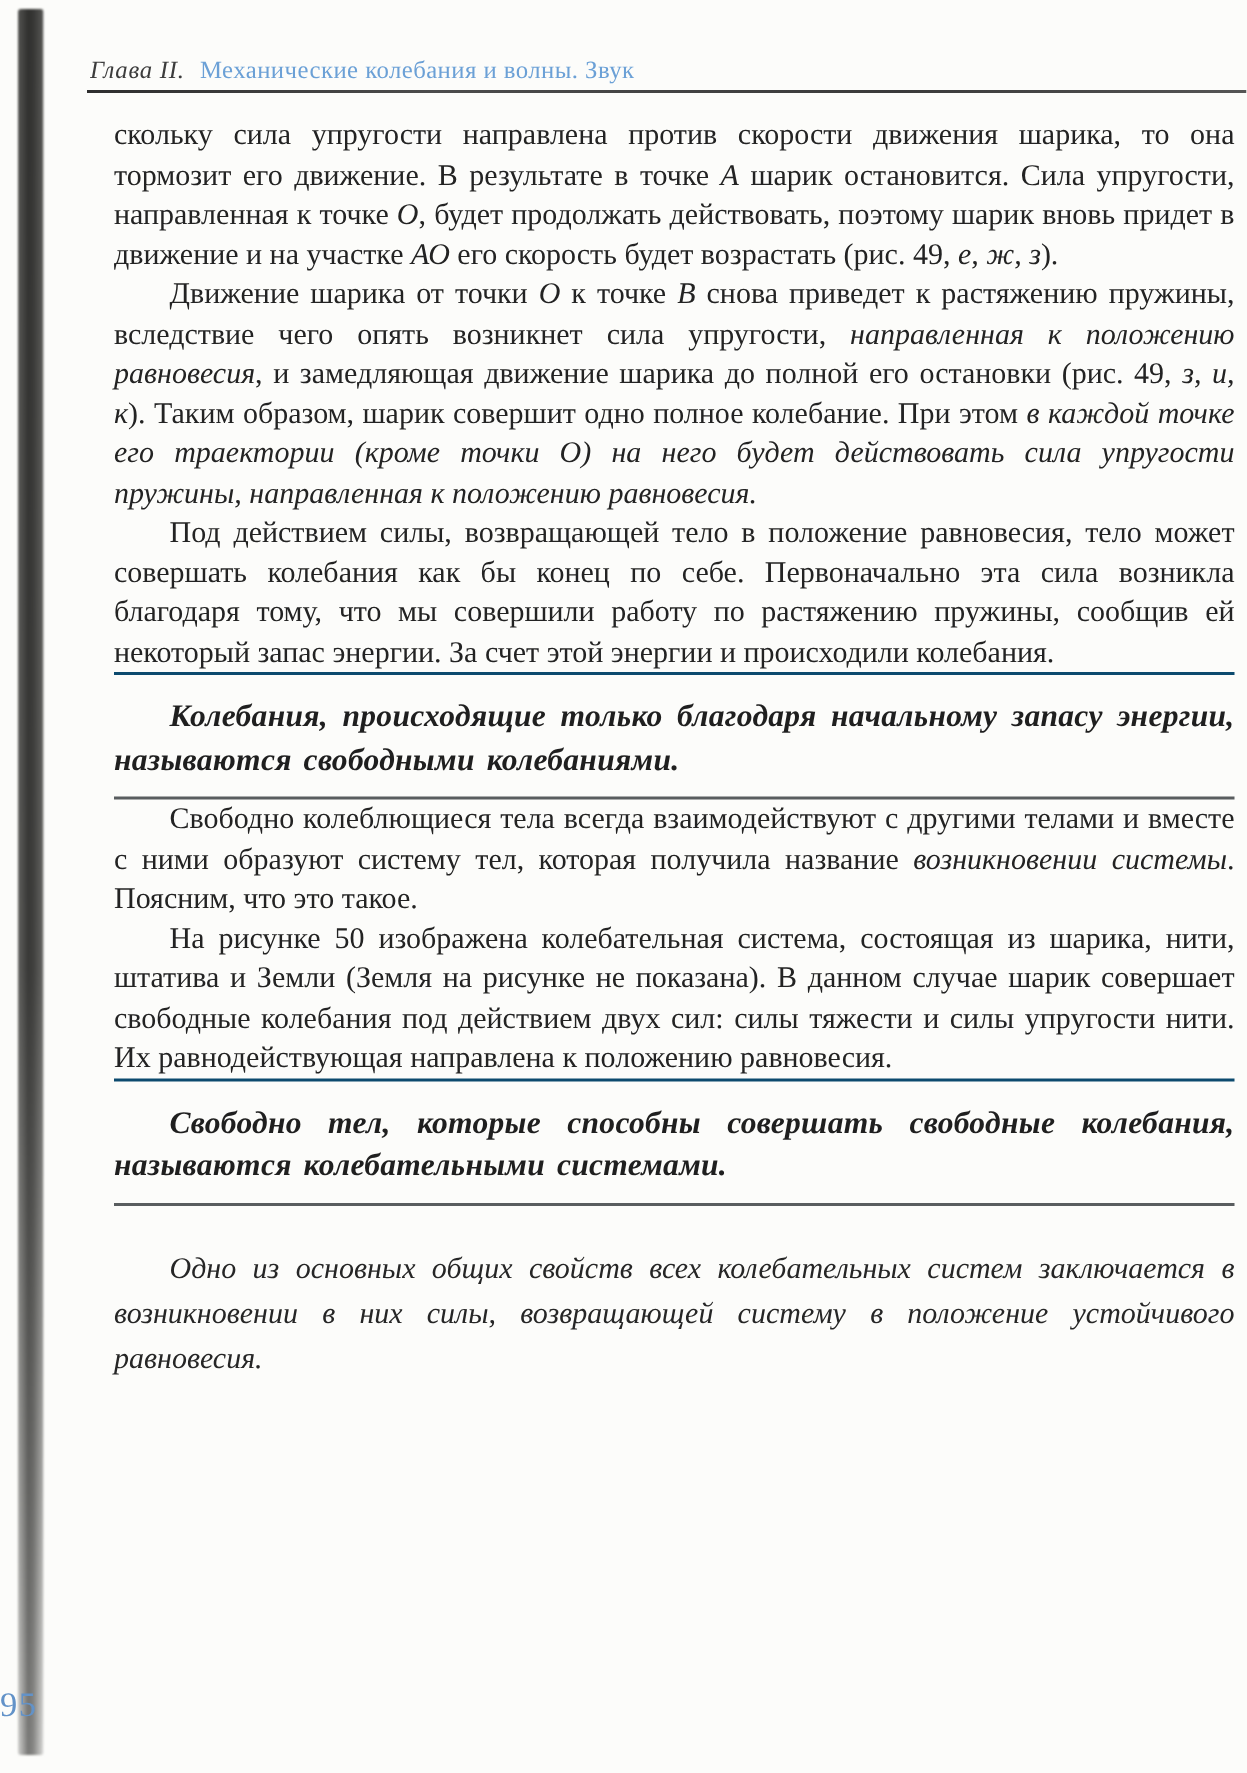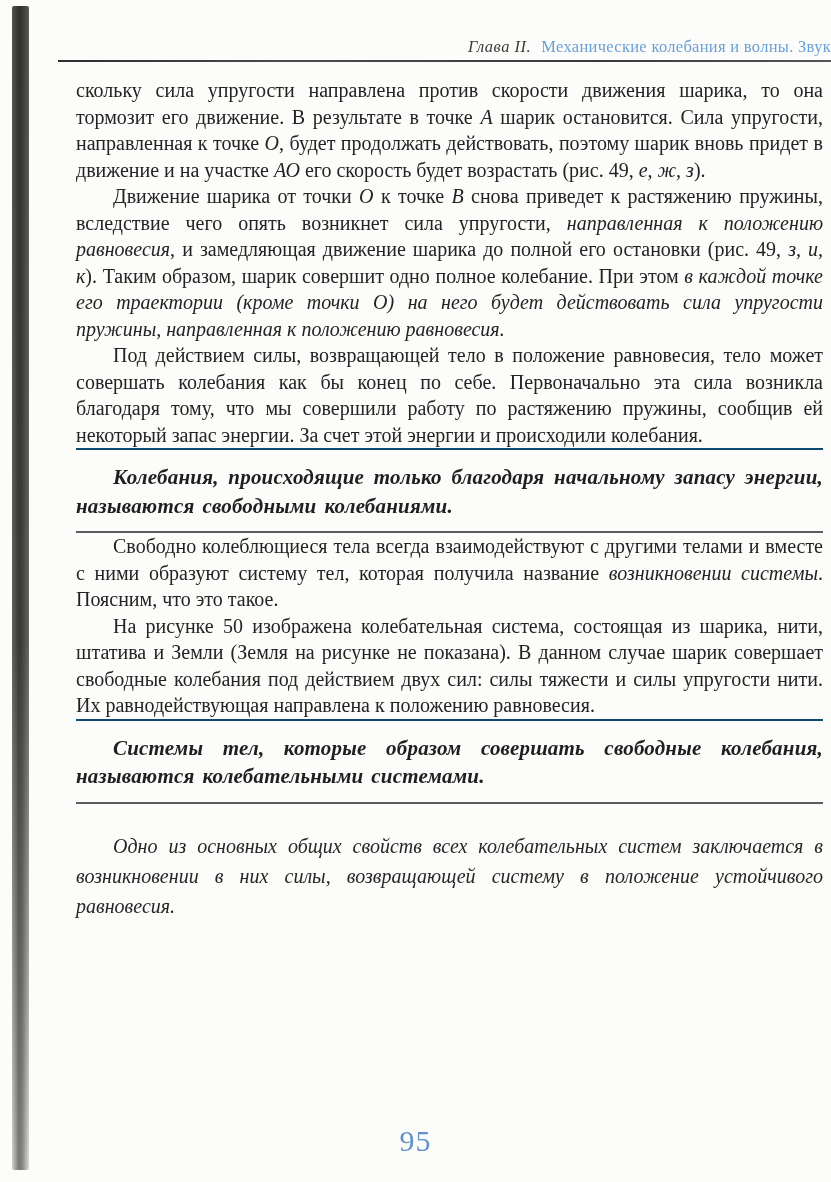--- a/index.html
+++ b/index.html
@@ -25,22 +25,21 @@
         rgba(150,150,148,0.55) 85%,
         rgba(190,190,188,0.15) 100%),
       linear-gradient(to right, #d9d9d7, #7d7d7b 40%, #8d8d8b 60%, #e4e4e2);
     background-blend-mode: multiply;
     border-radius: 2px;
     filter: blur(0.7px);
   }
 
   .page-header {
     position: absolute;
-    top: 37px; left: 60px; right: 0;
-    text-align: right;
+    top: 37px; left: 60px; right: 12px;
     font-size: 16.5px;
     white-space: nowrap;
     overflow: hidden;
   }
   .chapter-label {
     font-style: italic;
     color: #3c3c3c;
     letter-spacing: 0.5px;
     margin-right: 6px;
   }
@@ -89,22 +88,22 @@
     font-size: 20px;
     line-height: 30px;
     word-spacing: 4px;
     text-indent: 37px;
     color: #262626;
   }
 
   .page-number {
     position: absolute;
     top: 1124px; left: 0; right: 0;
-    text-align: center;
-    font-size: 30px;
+    text-align: left;
+    font-size: 23px;
     color: #6292c8;
     letter-spacing: 1px;
   }
 </style>
 </head>
 <body>
 
 <div class="page">
 
   <div class="binding-strip"></div>
@@ -116,19 +115,19 @@
 
   <div class="header-rule"></div>
 
   <div class="text-flow" id="text-flow">
       <p class="body"><span>скольку сила упругости направлена против скорости движения шарика, то она тормозит его движение. В результате в точке </span><span class="it">А</span><span> шарик остановится. Сила упругости, направленная к точке </span><span class="it">О</span><span>, будет продолжать действовать, поэтому шарик вновь придет в движение и на участке </span><span class="it">АО</span><span> его скорость будет возрастать (рис. 49, </span><span class="it">е, ж, з</span><span>).</span></p>
       <p class="body indent"><span>Движение шарика от точки </span><span class="it">О</span><span> к точке </span><span class="it">В</span><span> снова приведет к растяжению пружины, вследствие чего опять возникнет сила упругости, </span><span class="it">направленная к положению равновесия</span><span>, и замедляющая движение шарика до полной его остановки (рис. 49, </span><span class="it">з, и, к</span><span>). Таким образом, шарик совершит одно полное колебание. При этом </span><span class="it">в каждой точке его траектории (кроме точки О) на него будет действовать сила упругости пружины, направленная к положению равновесия.</span></p>
       <p class="body indent"><span>Под действием силы, возвращающей тело в положение равновесия, тело может совершать колебания как бы конец по себе. Первоначально эта сила возникла благодаря тому, что мы совершили работу по растяжению пружины, сообщив ей некоторый запас энергии. За счет этой энергии и происходили колебания.</span></p>
       <p class="definition indent"><span>Колебания, происходящие только благодаря начальному запасу энергии, называются свободными колебаниями.</span></p>
       <p class="body indent"><span>Свободно колеблющиеся тела всегда взаимодействуют с другими телами и вместе с ними образуют систему тел, которая получила название </span><span class="it">возникновении системы</span><span>. Поясним, что это такое.</span></p>
       <p class="body indent"><span>На рисунке 50 изображена колебательная система, состоящая из шарика, нити, штатива и Земли (Земля на рисунке не показана). В данном случае шарик совершает свободные колебания под действием двух сил: силы тяжести и силы упругости нити. Их равнодействующая направлена к положению равновесия.</span></p>
-      <p class="definition indent"><span>Системы тел, которые образом совершать свободные колебания, называются колебательными системами.</span></p>
+      <p class="definition indent"><span>Свободно тел, которые способны совершать свободные колебания, называются колебательными системами.</span></p>
       <p class="emphasis indent"><span>Одно из основных общих свойств всех колебательных систем заключается в возникновении в них силы, возвращающей систему в положение устойчивого равновесия.</span></p>
     </div>
 
   <div class="page-number">95</div>
 
 </div>
 
 </body></html>

